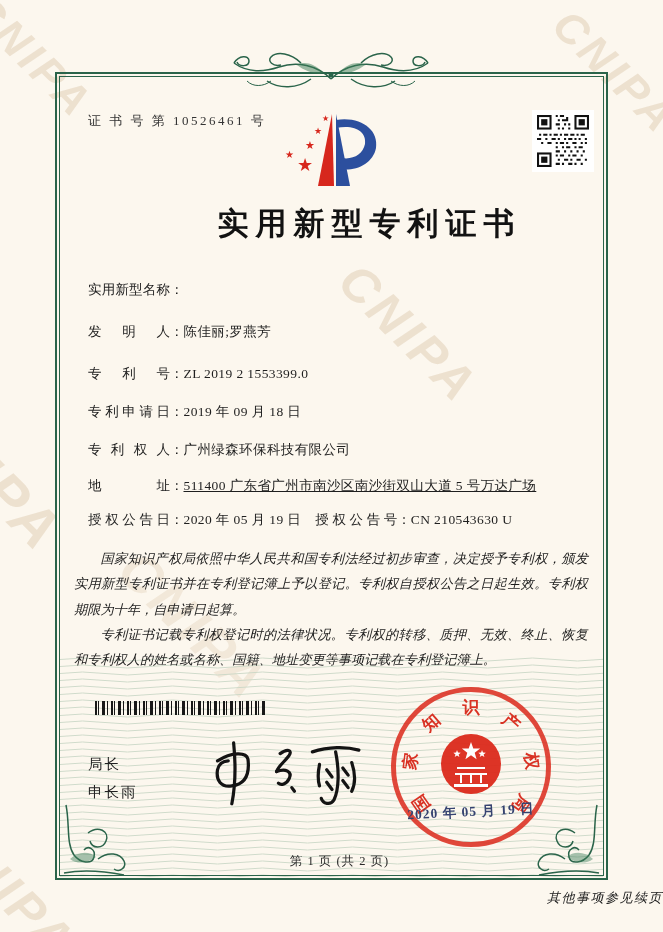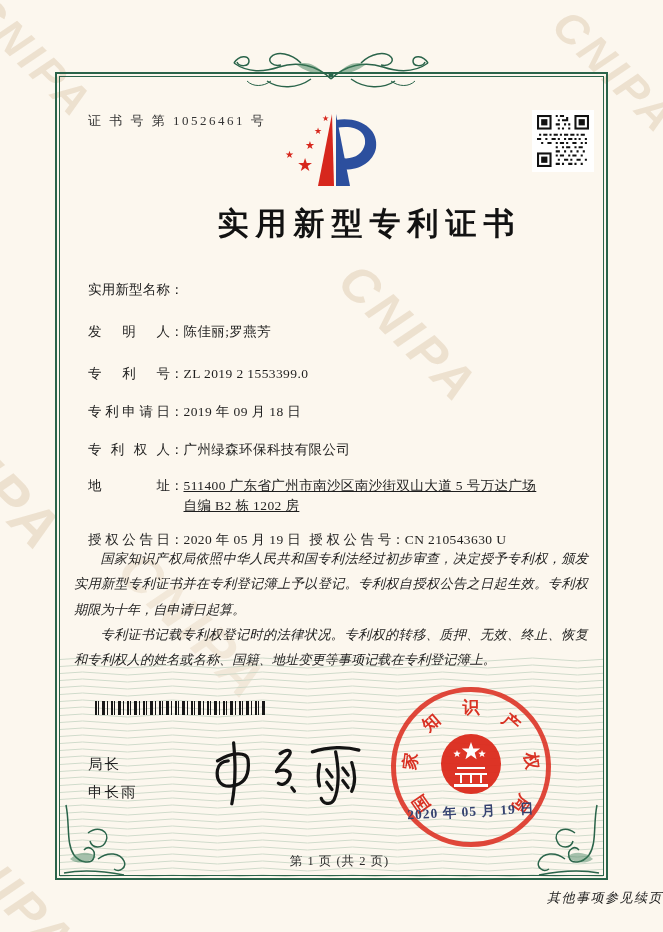--- a/index.html
+++ b/index.html
@@ -62,21 +62,21 @@
   .fields{position:absolute; left:88px; top:280px; width:500px; z-index:2; font-size:13.5px;}
   .frow{display:flex; align-items:flex-start; line-height:20px;}
   .lbl{
     display:inline-block; width:82px; flex:none;
     text-align:justify; text-align-last:justify;
   }
   .colon{flex:none;}
   .val{display:inline-block; max-width:440px; letter-spacing:.4px;}
   .val .vline{display:block;text-decoration:underline;}
   .mb22{margin-bottom:22px;} .mb18{margin-bottom:18px;align-items:flex-end;} .mb16{margin-bottom:16px;} .mb0{margin-bottom:0;}
-  .pair2{margin-left:8px; display:flex;}
+  .pair2{margin-left:14px; display:flex;}
   
   .body-text{
     position:absolute; left:74px; top:546px; width:514px; z-index:2;
     font-size:13.2px; line-height:1.92; font-style:italic; color:#1c1c1c;
     text-align:justify;
   }
   .body-text p{margin:0; text-indent:2em;}
   
   .barcode{
     position:absolute; left:95px; top:701px; width:172px; height:14px; z-index:2;
@@ -238,21 +238,20 @@
     <div class="frow mb16">
       <span class="lbl">专利权人</span>
         <span class="colon">：</span>
       <span class="val">广州绿森环保科技有限公司</span>
     </div>
     <div class="frow mb0">
       <span class="lbl">地址</span>
         <span class="colon">：</span>
       <span class="val">
         <span class="vline">511400 广东省广州市南沙区南沙街双山大道 5 号万达广场</span>
-        <span class="vline">自编 B2 栋 1202 房</span>
       </span>
     </div>
     <div class="frow" style="margin-top:14px;">
       <span class="lbl">授权公告日</span>
         <span class="colon">：</span>
       <span class="val">2020 年 05 月 19 日</span>
       <span class="pair2">
         <span class="lbl">授权公告号</span>
           <span class="colon">：</span>
         <span class="val">CN 210543630 U</span>

